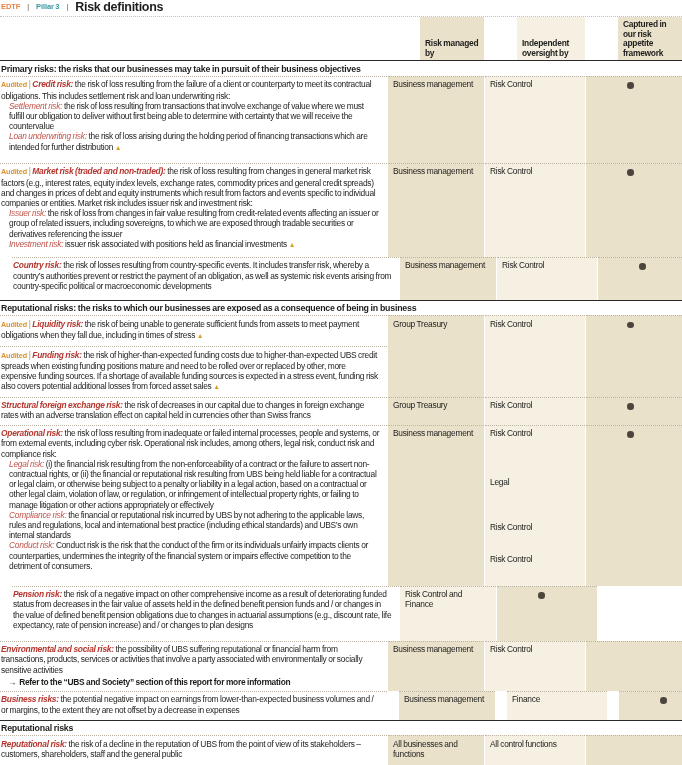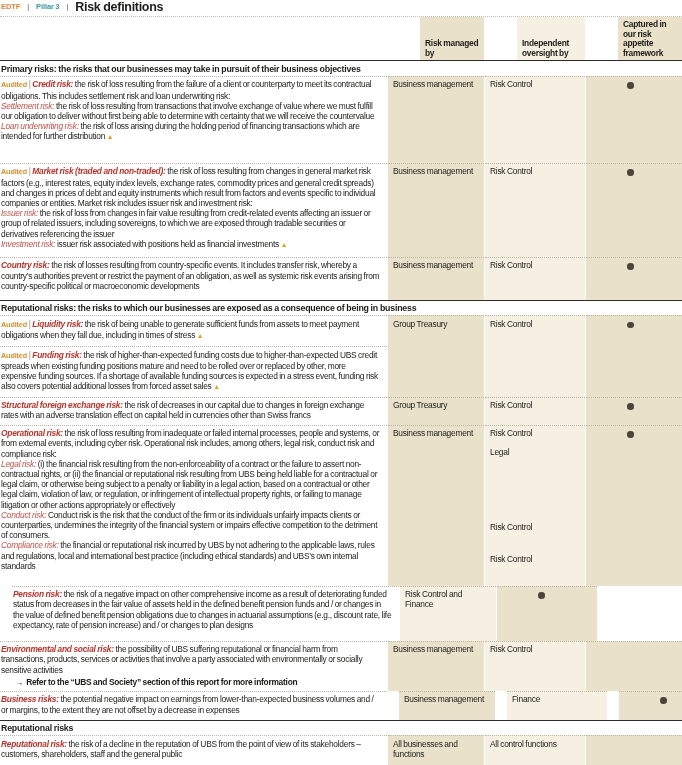--- a/index.html
+++ b/index.html
@@ -78,23 +78,23 @@
   .ov-abs{position:absolute;left:5px;right:2px;}
   .dot{
     width:6.5px;height:6.5px;border-radius:50%;
     background:var(--dot_gray);
     margin:3px 0 0 36px;
   }
   .audited{color:var(--audited_orange);font-size:7.2px;font-weight:bold;letter-spacing:-0.1px;}
   .pipe{color:#9b958a;}
   .rname{font-weight:bold;font-style:italic;color:var(--risk_name_red);}
   .sname{font-style:italic;color:var(--sub_risk_red);}
-  .sub{padding-left:0;}
+  .sub{padding-left:8px;}
   .flag{color:var(--flag_gold);font-size:6.8px;letter-spacing:0;}
-  .note{font-weight:bold;padding-left:14px;margin-top:2px;}
+  .note{font-weight:bold;padding-left:7px;margin-top:2px;}
   .note .arrow{font-weight:bold;margin-right:3px;}
 
   
   .table-end{border-top:2.5px solid #4e4942;height:0;}
 </style>
 </head>
 <body>
 
 <div class="page">
 
@@ -132,21 +132,21 @@
           <div class="main"><span class="audited">Audited</span><span class="pipe"> | </span><span class="rname">Market risk (traded and non-traded):</span> the risk of loss resulting from changes in general market risk factors (e.g., interest rates, equity index levels, exchange rates, commodity prices and general credit spreads) and changes in prices of debt and equity instruments which result from factors and events specific to individual companies or entities. Market risk includes issuer risk and investment risk:</div>
           <div class="sub"><span class="sname">Issuer risk:</span> the risk of loss from changes in fair value resulting from credit-related events affecting an issuer or group of related issuers, including sovereigns, to which we are exposed through tradable securities or derivatives referencing the issuer</div>
           <div class="sub"><span class="sname">Investment risk:</span> issuer risk associated with positions held as financial investments <span class="flag">▲</span></div>
         </div>
         <div class="cell cell-managed">Business management</div>
         <div class="cell cell-oversight">Risk Control</div>
         <div class="cell cell-captured">
           <div class="dot"></div>
         </div>
       </div>
-      <div class="grid row full-sep" style="min-height: 43px;">
+      <div class="grid row full-sep" style="min-height: 43px; margin-left: 12px;">
         <div class="cell cell-desc">
           <div class="main"><span class="rname">Country risk:</span> the risk of losses resulting from country-specific events. It includes transfer risk, whereby a country’s authorities prevent or restrict the payment of an obligation, as well as systemic risk events arising from country-specific political or macroeconomic developments</div>
         </div>
         <div class="cell cell-managed">Business management</div>
         <div class="cell cell-oversight">Risk Control</div>
         <div class="cell cell-captured">
           <div class="dot"></div>
         </div>
       </div>
       <div class="section-header">Reputational risks: the risks to which our businesses are exposed as a consequence of being in business</div>
@@ -175,27 +175,27 @@
         <div class="cell cell-managed">Group Treasury</div>
         <div class="cell cell-oversight">Risk Control</div>
         <div class="cell cell-captured">
           <div class="dot"></div>
         </div>
       </div>
       <div class="grid row full-sep" style="min-height: 161px;">
         <div class="cell cell-desc">
           <div class="main"><span class="rname">Operational risk:</span> the risk of loss resulting from inadequate or failed internal processes, people and systems, or from external events, including cyber risk. Operational risk includes, among others, legal risk, conduct risk and compliance risk:</div>
           <div class="sub"><span class="sname">Legal risk:</span> (i) the financial risk resulting from the non-enforceability of a contract or the failure to assert non-contractual rights, or (ii) the financial or reputational risk resulting from UBS being held liable for a contractual or legal claim, or otherwise being subject to a penalty or liability in a legal action, based on a contractual or other legal claim, violation of law, or regulation, or infringement of intellectual property rights, or failing to manage litigation or other actions appropriately or effectively</div>
+          <div class="sub"><span class="sname">Compliance risk:</span> the financial or reputational risk incurred by UBS by not adhering to the applicable laws, rules and regulations, local and international best practice (including ethical standards) and UBS’s own internal standards</div>
           <div class="sub"><span class="sname">Conduct risk:</span> Conduct risk is the risk that the conduct of the firm or its individuals unfairly impacts clients or counterparties, undermines the integrity of the financial system or impairs effective competition to the detriment of consumers.</div>
-          <div class="sub"><span class="sname">Compliance risk:</span> the financial or reputational risk incurred by UBS by not adhering to the applicable laws, rules and regulations, local and international best practice (including ethical standards) and UBS’s own internal standards</div>
         </div>
         <div class="cell cell-managed">Business management</div>
         <div class="cell cell-oversight">
           <span class="ov-abs" style="top: 2px;">Risk Control</span>
-          <span class="ov-abs" style="top: 21px;">Legal</span>
+          <span class="ov-abs" style="top: 51px;">Legal</span>
           <span class="ov-abs" style="top: 96px;">Risk Control</span>
           <span class="ov-abs" style="top: 128px;">Risk Control</span>
         </div>
         <div class="cell cell-captured">
           <div class="dot"></div>
         </div>
       </div>
       <div class="grid row full-sep" style="min-height: 55px; padding-left: 12px;">
         <div class="cell cell-desc">
           <div class="main"><span class="rname">Pension risk:</span> the risk of a negative impact on other comprehensive income as a result of deteriorating funded status from decreases in the fair value of assets held in the defined benefit pension funds and / or changes in the value of defined benefit pension obligations due to changes in actuarial assumptions (e.g., discount rate, life expectancy, rate of pension increase) and / or changes to plan designs</div>

